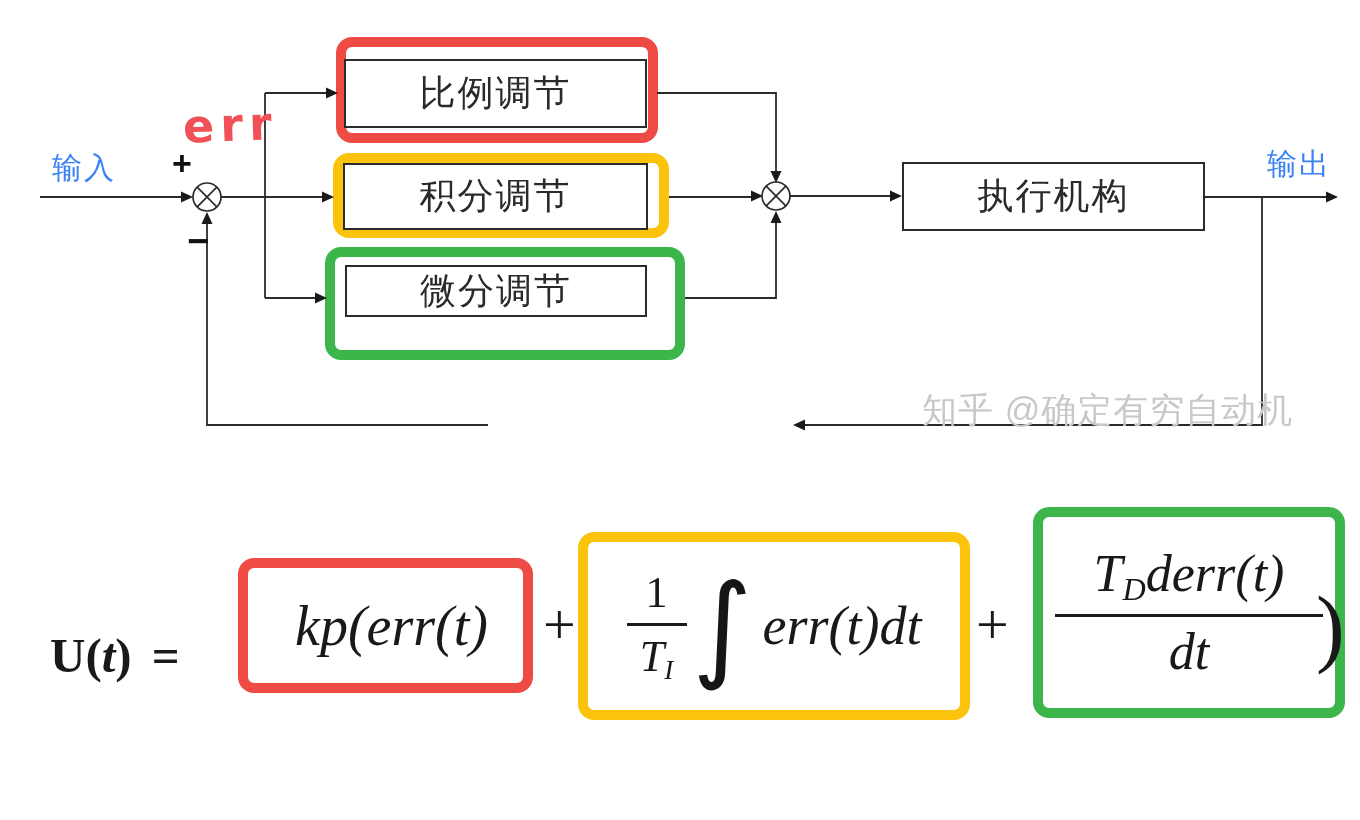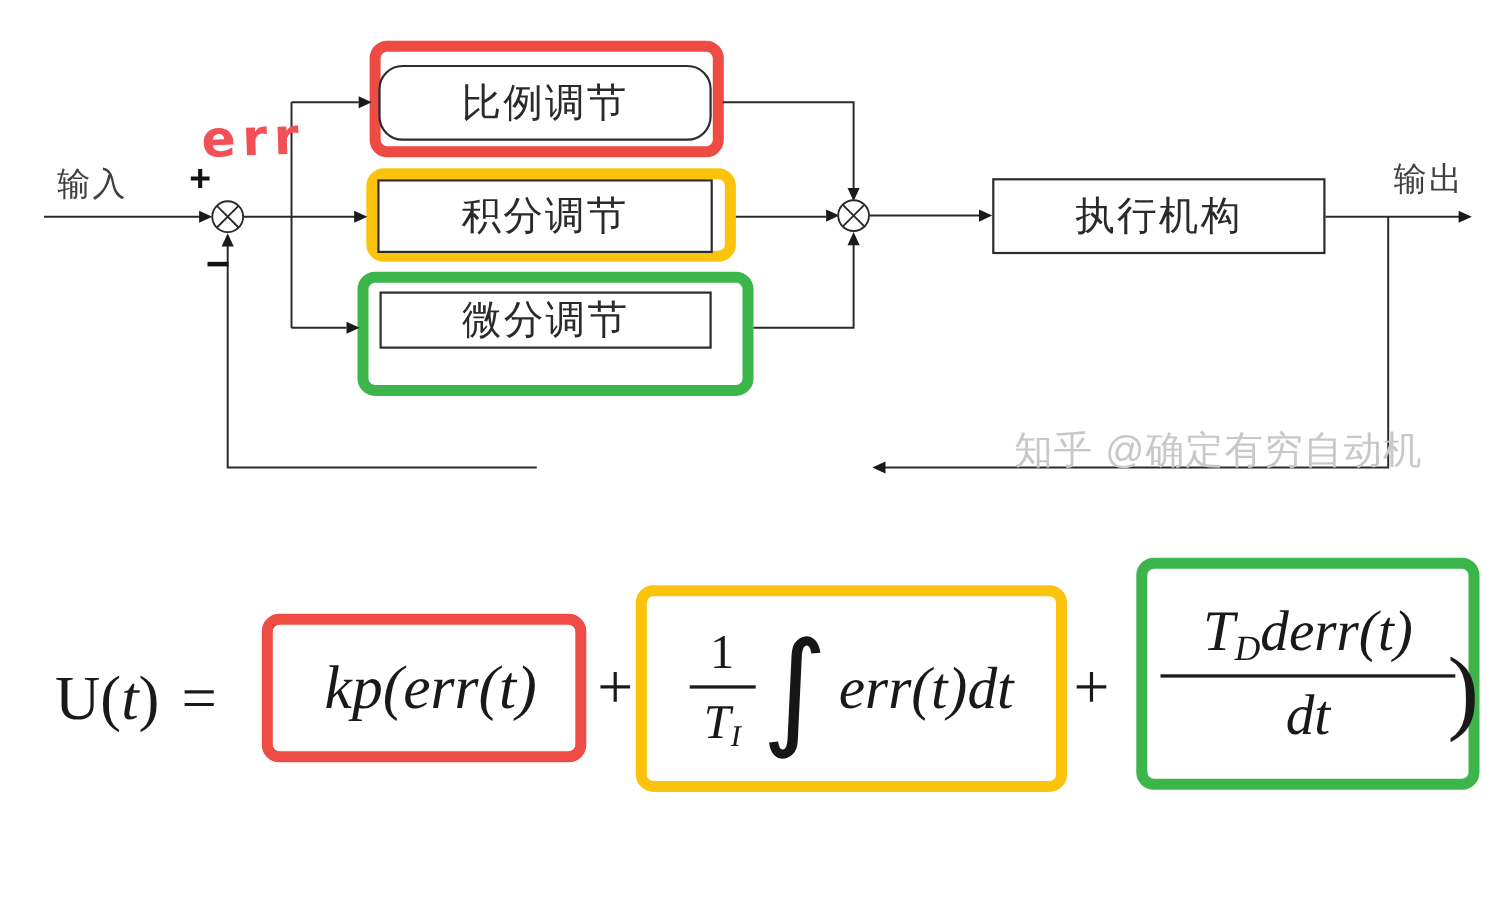--- a/index.html
+++ b/index.html
@@ -12,21 +12,21 @@
   .hl.red{border:10px solid var(--red,#ee4b45);}
   .hl.yellow{border:10px solid var(--yellow,#fcc30c);}
   .hl.green{border:10px solid var(--green,#3cb54a);}
   .blk{
     position:absolute;box-sizing:border-box;background:#fff;border:2px solid #2b2b2b;
     display:flex;align-items:center;justify-content:center;z-index:2;
     font-size:36px;letter-spacing:2px;color:#2a2a2a;
   }
   #wires{position:absolute;left:0;top:0;z-index:3;pointer-events:none;}
   .lbl{position:absolute;z-index:4;line-height:1.1;white-space:nowrap;}
-  .io-lbl{font-size:30px;color:#404040;letter-spacing:2px;}
+  .io-lbl{font-size:30px;color:#3b82f6;letter-spacing:2px;}
   .sign{color:#111;font-weight:600;}
   .err-lbl{
     font-size:46px;font-weight:800;letter-spacing:6px;color:var(--err,#f15156);
     transform:rotate(-2deg);font-family:"DejaVu Sans",sans-serif;
   }
   .watermark{font-size:35px;color:var(--watermark,#c8c8c8);letter-spacing:1px;z-index:5;}
   
   .math{font-family:"Liberation Serif","DejaVu Serif",serif;color:#191919;}
   .it{font-style:italic;}
   .fx{position:absolute;z-index:2;line-height:1;}
@@ -44,21 +44,21 @@
 </style>
 </head>
 <body>
 
 <div id="canvas">
 
   <div class="hl red" style="left:336px;top:37px;width:322px;height:106px;"></div>
   <div class="hl yellow" style="left:333px;top:153px;width:336px;height:85px;"></div>
   <div class="hl green" style="left:325px;top:247px;width:360px;height:113px;"></div>
 
-  <div class="blk" style="left:344px;top:59px;width:303px;height:69px;border-radius:22px;">
+  <div class="blk" style="left:344px;top:59px;width:303px;height:69px;">
     <span>比例调节</span>
   </div>
   <div class="blk" style="left:343px;top:163px;width:305px;height:67px;font-family:Liberation Serif, serif;">
     <span>积分调节</span>
   </div>
   <div class="blk" style="left:345px;top:265px;width:302px;height:52px;">
     <span>微分调节</span>
   </div>
   <div class="blk" style="left:902px;top:162px;width:303px;height:69px;">
     <span>执行机构</span>
@@ -104,21 +104,21 @@
     </g>
   </svg>
 
   <div class="lbl io-lbl" style="left:52px;top:151px;">输入</div>
   <div class="lbl io-lbl" style="left:1267px;top:147px;">输出</div>
   <div class="lbl sign" style="left:172px;top:145px;font-size:34px;">+</div>
   <div class="lbl sign" style="left:187px;top:221px;font-size:38px;">−</div>
   <div class="lbl err-lbl" style="left:183px;top:100px;">err</div>
   <div class="lbl watermark" style="left:922px;top:391px;">知乎 @确定有穷自动机</div>
 
-  <div class="fx math" style="left:50px;top:607px;font-size:57px;">
+  <div class="fx math" style="left:50px;top:631px;font-size:49px;font-weight:bold;">
     <span>U(</span><span class="it">t</span><span>)</span><span style="margin-left:20px;">=</span>
   </div>
 
   <div class="fbox red" style="left:238px;top:558px;width:295px;height:135px;padding-left:12px;">
     <span class="math it" style="font-size:56px;">kp(err(t)</span>
   </div>
 
   <div class="fx math" style="left:543px;top:596px;font-size:58px;">+</div>
 
   <div class="fbox yellow" style="left:578px;top:532px;width:392px;height:188px;">

